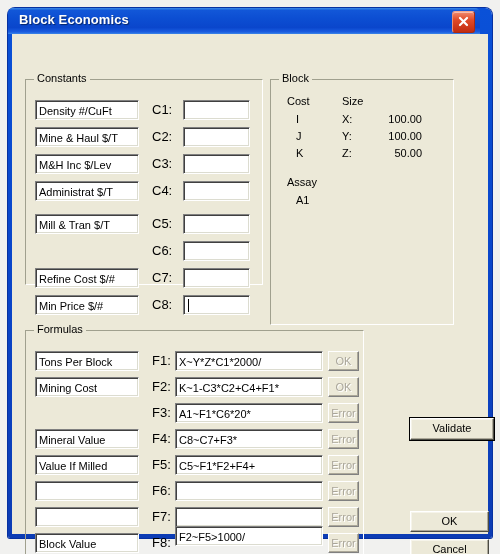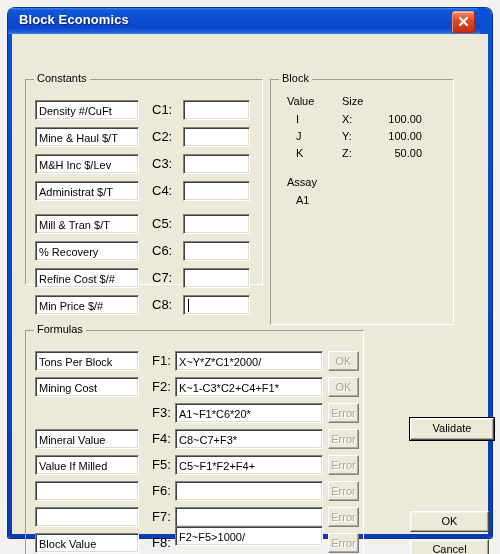--- a/index.html
+++ b/index.html
@@ -264,23 +264,20 @@
       </div>
 
     <div class="tf c-name" style="top:180px">
         <span>Mill &amp; Tran $/T</span>
       </div>
     <div class="clabel c-lab" style="top:180px">C5:</div>
     <div class="tf c-val" style="top:180px">
         <span></span>
       </div>
 
-    <div class="tf c-name" style="top:207px">
-        <span>% Recovery</span>
-      </div>
     <div class="clabel c-lab" style="top:207px">C6:</div>
     <div class="tf c-val" style="top:207px">
         <span></span>
       </div>
 
     <div class="tf c-name" style="top:234px">
         <span>Refine Cost $/#</span>
       </div>
     <div class="clabel c-lab" style="top:234px">C7:</div>
     <div class="tf c-val" style="top:234px">
@@ -290,21 +287,21 @@
     <div class="tf c-name" style="top:261px">
         <span>Min Price   $/#</span>
       </div>
     <div class="clabel c-lab" style="top:261px">C8:</div>
     <div class="tf c-val" style="top:261px"><span></span><i class="caret"></i></div>
 
     <div class="group" id="group-block">
       <div class="group-title">Block</div>
     </div>
 
-    <div class="blk blk-col-index" style="top:60px">Value</div>
+    <div class="blk blk-col-index" style="top:60px">Cost</div>
     <div class="blk blk-col-size" style="top:60px">Size</div>
 
     <div class="blk" style="left:284px; top:78px">I</div>
     <div class="blk" style="left:284px; top:95px">J</div>
     <div class="blk" style="left:284px; top:112px">K</div>
 
     <div class="blk blk-col-axis" style="top:78px">X:</div>
     <div class="blk blk-col-axis" style="top:95px">Y:</div>
     <div class="blk blk-col-axis" style="top:112px">Z:</div>
 

